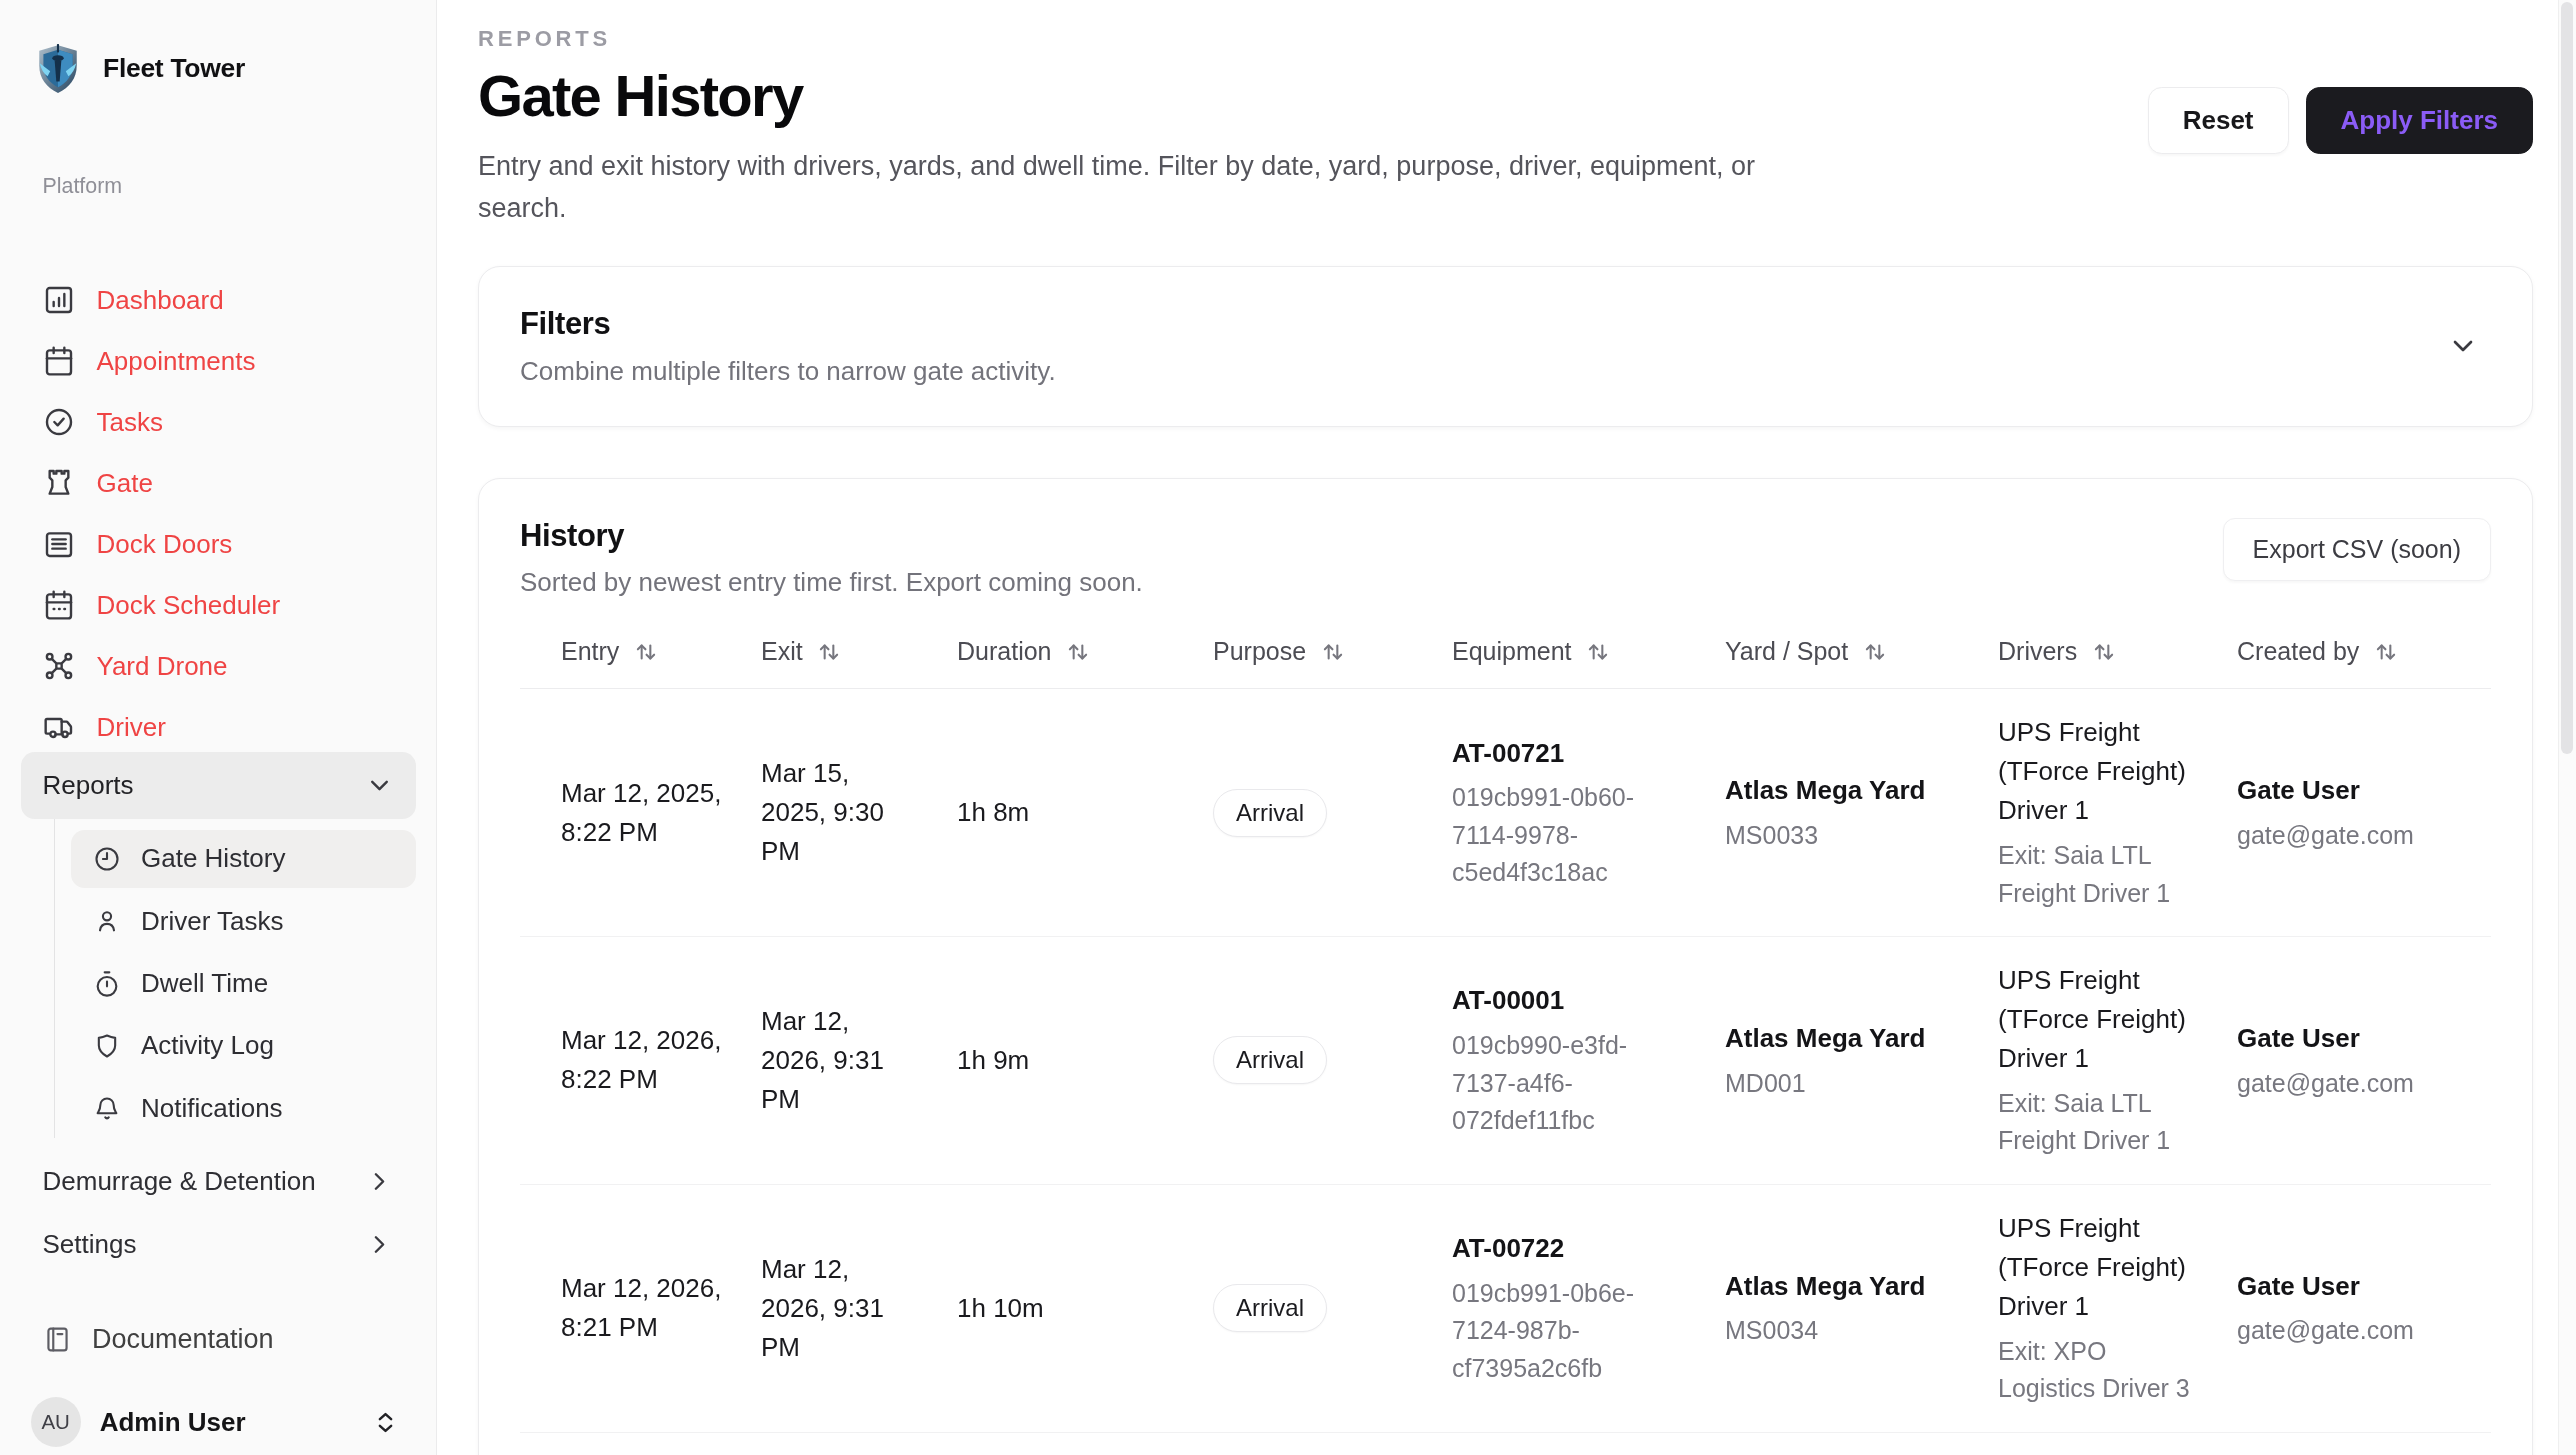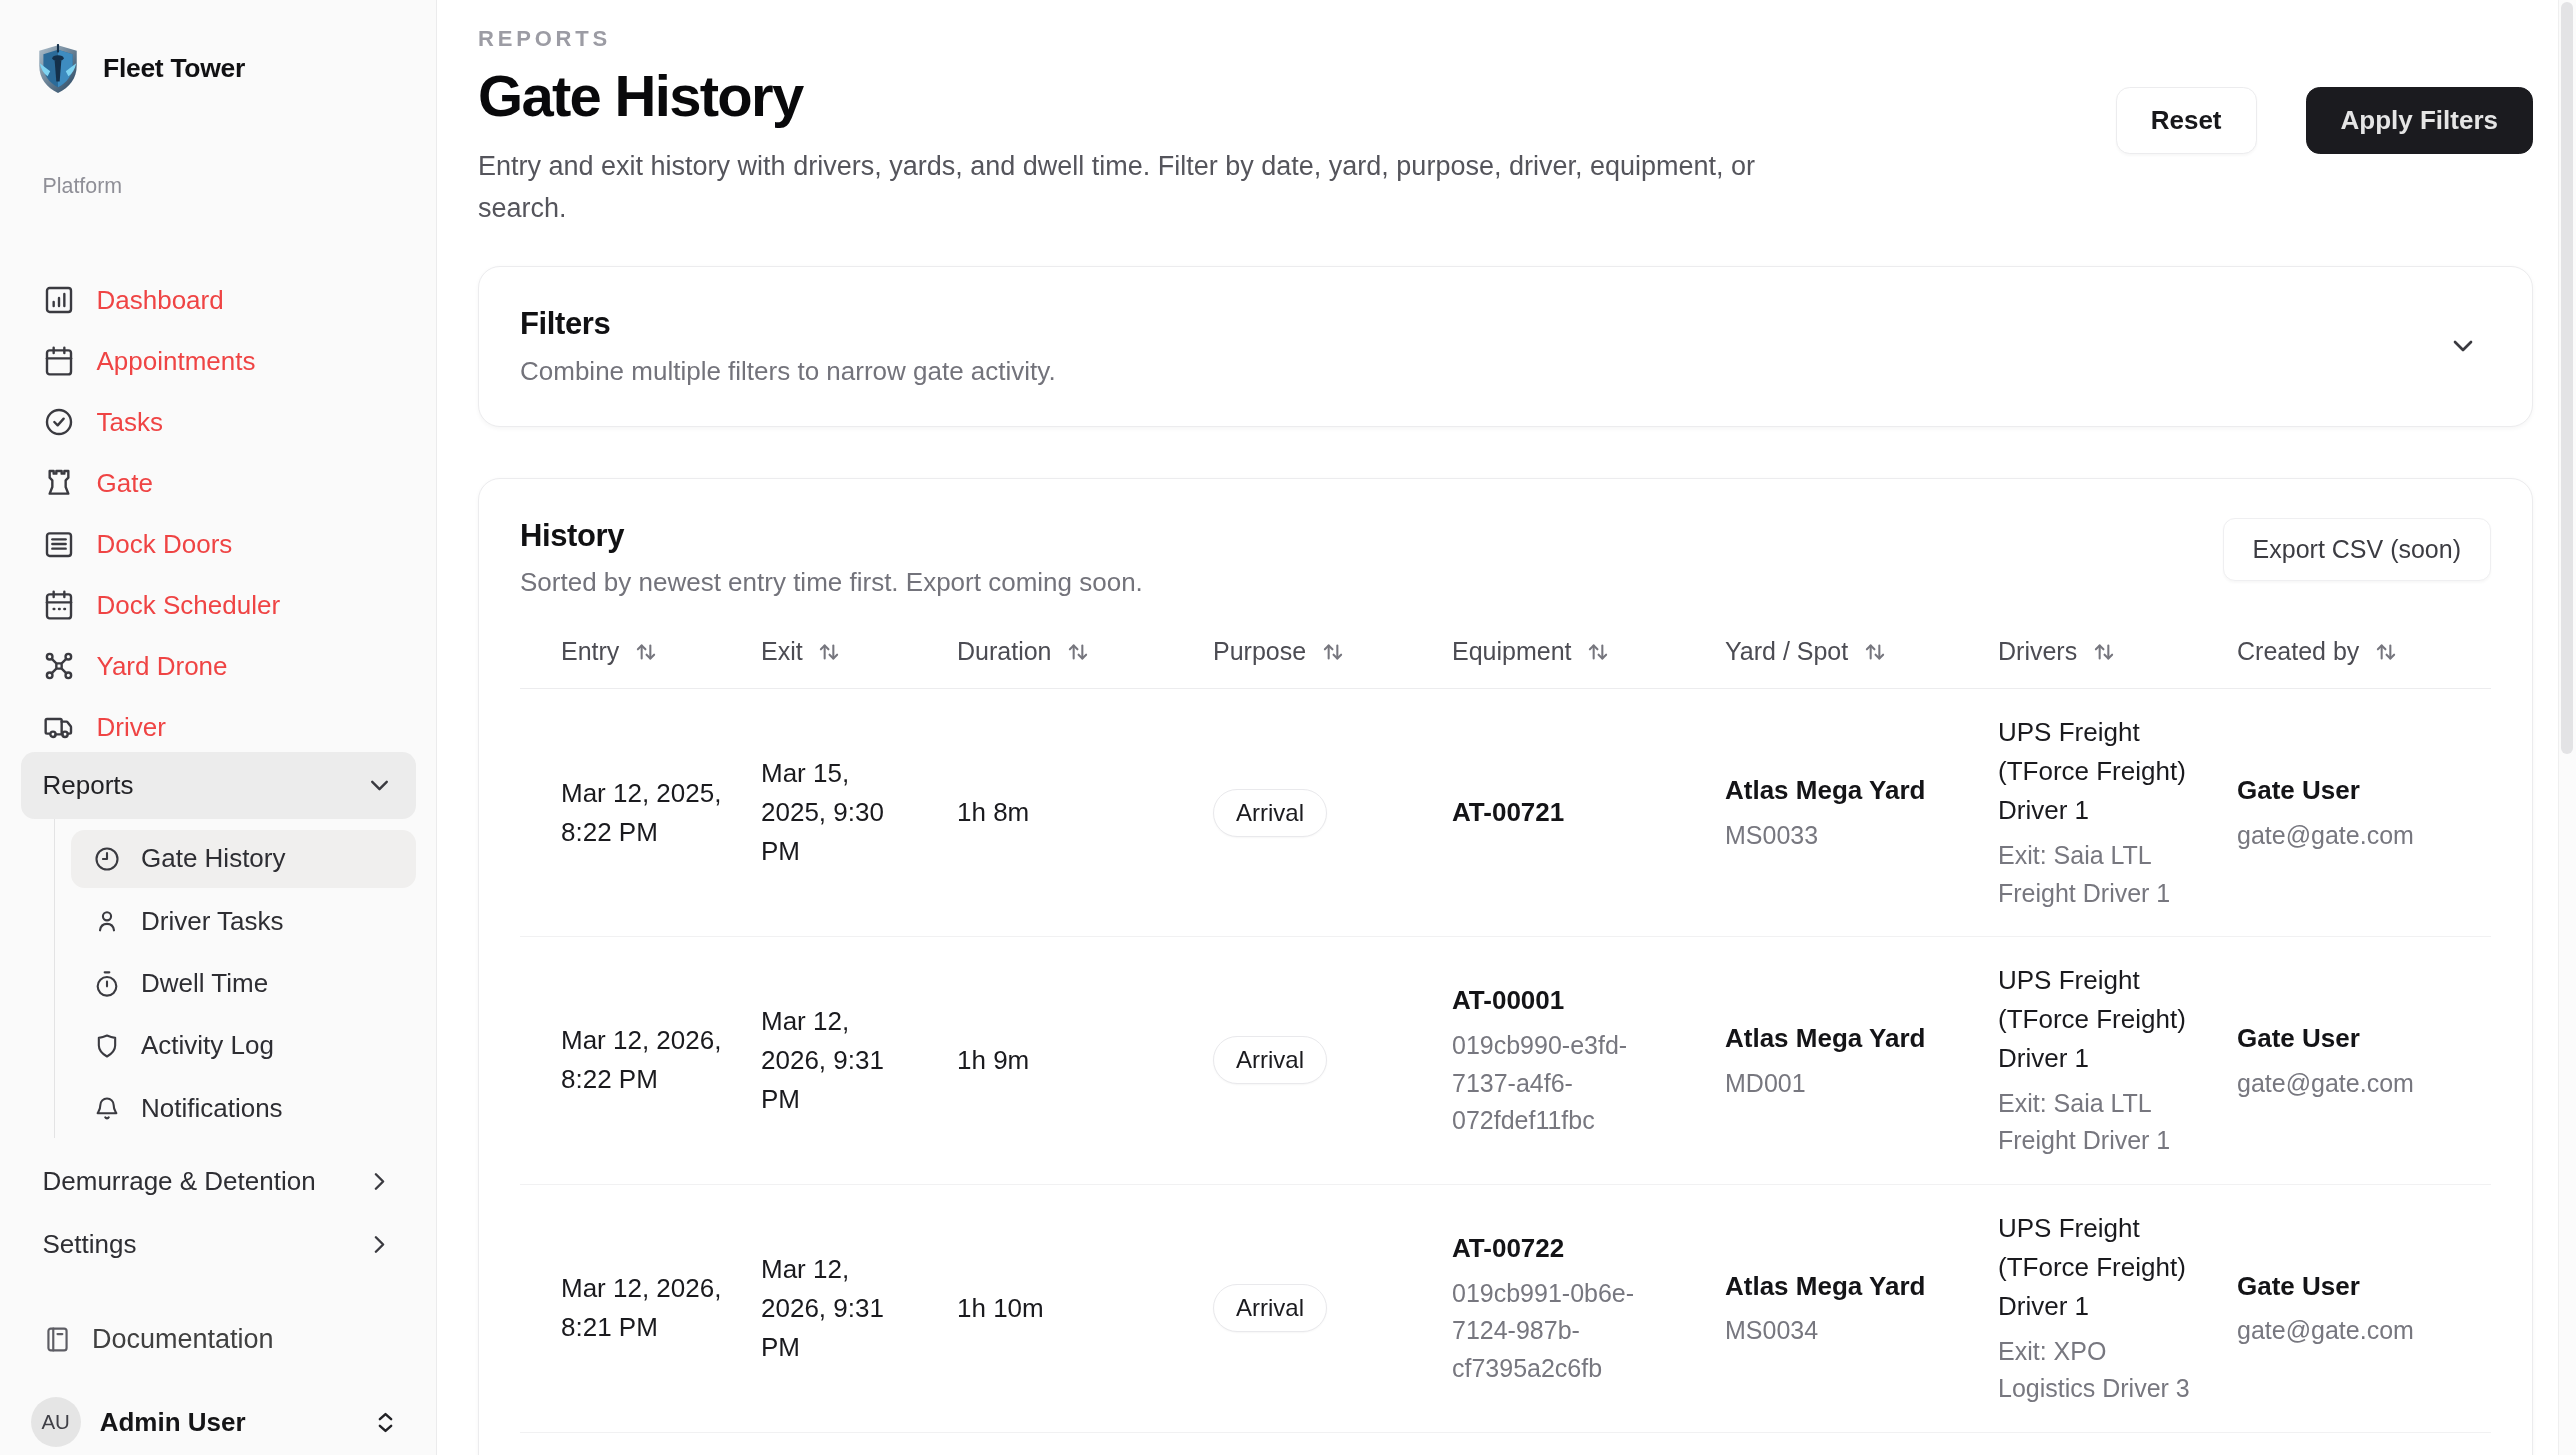--- a/index.html
+++ b/index.html
@@ -65,21 +65,21 @@
   .eyebrow { font-size:22px; font-weight:600; letter-spacing:3.8px; color:#9c9ca4; }
   .page-title { font-size:58px; font-weight:700; letter-spacing:-1.7px; color:#09090b; margin:10.2px 0 17px; }
   .page-sub { font-size:27px; line-height:1.55; color:#55555c; max-width:1307px; }
   .actions { display:flex; gap:17px; margin-top:61px; flex:none; }
   .btn {
     display:inline-flex; align-items:center; justify-content:center;
     height:67px; padding:0 34px; border-radius:13.7px; font-size:26px;
     font-weight:700; cursor:pointer; white-space:nowrap;
   }
   .btn-outline { background:#fff; border:1.7px solid #ececee; color:#18181b; box-shadow:0 1.7px 2.6px rgba(0,0,0,.03); }
-  .btn-dark { background:#1b1b1f; border:1.7px solid #1b1b1f; color:#e5e5e5;margin-left:32px; }
+  .btn-dark { background:#1b1b1f; border:1.7px solid #1b1b1f; color:#8b5cf6; }
 
   .card {
     background:#fff; border:1.7px solid #ececee; border-radius:22px;
     box-shadow:0 1.7px 4.3px rgba(0,0,0,.04);
   }
   .filters-card {
     margin-top:36px; padding:39px 41px;
     display:flex; align-items:center; justify-content:space-between; cursor:pointer;
   }
   .card-title { font-size:31px; font-weight:700; color:#111113; letter-spacing:-0.4px; }
@@ -484,20 +484,21 @@
           </div>
         <div>
             <div class="t-main w-exit">Mar 15, 2025, 9:30 PM</div>
           </div>
         <div>
             <div class="t-main">1h 8m</div>
           </div>
         <div><span class="badge">Arrival</span></div>
         <div>
           <div class="t-strong">AT-00721</div>
+          <div class="t-sub w-eq">019cb991-0b60-7114-9978-c5ed4f3c18ac</div>
         </div>
         <div>
           <div class="t-strong">Atlas Mega Yard</div>
           <div class="t-sub">MS0033</div>
         </div>
         <div>
           <div class="t-main w-drv">UPS Freight (TForce Freight) Driver 1</div>
           <div class="t-sub w-drv">Exit: Saia LTL Freight Driver 1</div>
         </div>
         <div>

